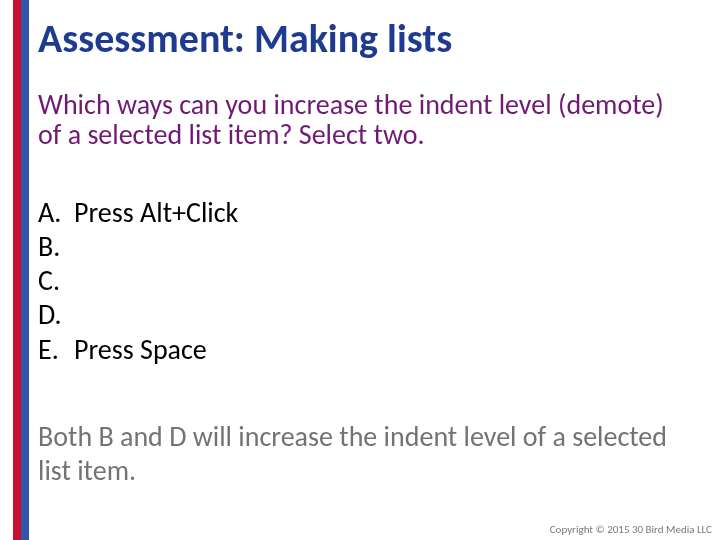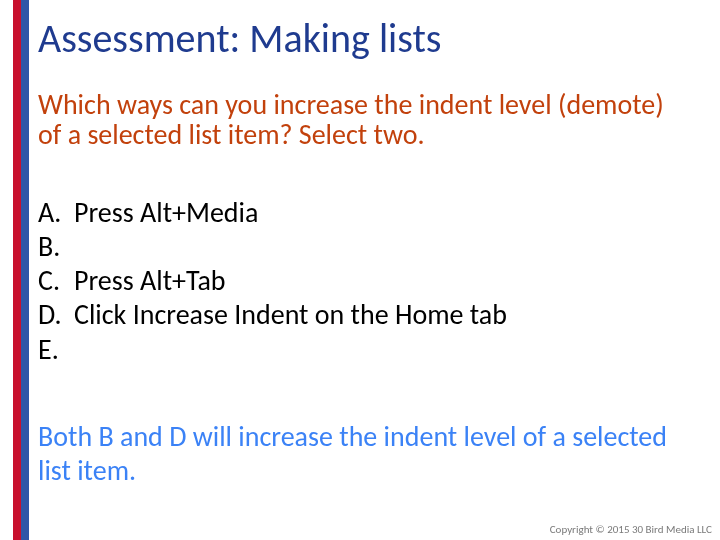--- a/index.html
+++ b/index.html
@@ -4,60 +4,59 @@
 <style>
   *{box-sizing:border-box;margin:0;padding:0;}
   html,body{width:720px;height:540px;font-family:Calibri,"Segoe UI",Arial,sans-serif;overflow:hidden;background:#fff;}
 
   .slide{position:relative;width:720px;height:540px;background:#fff;}
 
   
   .stripe-red{position:absolute;left:13px;top:0;width:8px;height:540px;background:#c8102e;}
   .stripe-blue{position:absolute;left:21px;top:0;width:8px;height:540px;background:#3056a7;}
 
-  .title{position:absolute;left:38px;top:14px;font-size:40px;color:#1f3b8f;font-weight:400;letter-spacing:0px;}
+  .title{position:absolute;left:38px;top:14px;font-size:40px;color:#1f3b8f;font-weight:700;letter-spacing:0px;}
 
-  .question{position:absolute;left:38px;top:90px;right:30px;font-size:28px;color:#c2410c;line-height:1.08;}
+  .question{position:absolute;left:38px;top:90px;right:30px;font-size:28px;color:#701a75;line-height:1.08;}
 
   .options{position:absolute;left:38px;top:196px;right:30px;font-size:28px;color:#000;line-height:1.22;}
   .opt{display:flex;}
   .lbl{width:36px;flex:none;}
 
-  .answer{position:absolute;left:38px;top:420px;right:30px;font-size:28px;color:#3b82f6;line-height:1.2;}
+  .answer{position:absolute;left:38px;top:420px;right:30px;font-size:28px;color:#737373;line-height:1.2;}
 
   .copyright{position:absolute;right:8px;bottom:4px;font-size:11px;color:#7a7a7a;}
 </style>
 </head>
 <body>
 
 <div class="slide">
 
   <div class="stripe-red"></div>
   <div class="stripe-blue"></div>
 
   <div class="title">Assessment: Making lists</div>
   <div class="question">Which ways can you increase the indent level (demote) of a selected list item? Select two.</div>
 
   <div class="options">
     <div class="opt">
       <span class="lbl">A.</span>
-      <span>Press Alt+Media</span>
+      <span>Press Alt+Click</span>
     </div>
     <div class="opt">
       <span class="lbl">B.</span>
     </div>
     <div class="opt">
       <span class="lbl">C.</span>
-      <span>Press Alt+Tab</span>
     </div>
     <div class="opt">
       <span class="lbl">D.</span>
-      <span>Click Increase Indent on the Home tab</span>
     </div>
     <div class="opt">
       <span class="lbl">E.</span>
+      <span>Press Space</span>
     </div>
   </div>
 
   <div class="answer">Both B and D will increase the indent level of a selected list item.</div>
   <div class="copyright">Copyright © 2015 30 Bird Media LLC</div>
 
 </div>
 
 </body></html>

